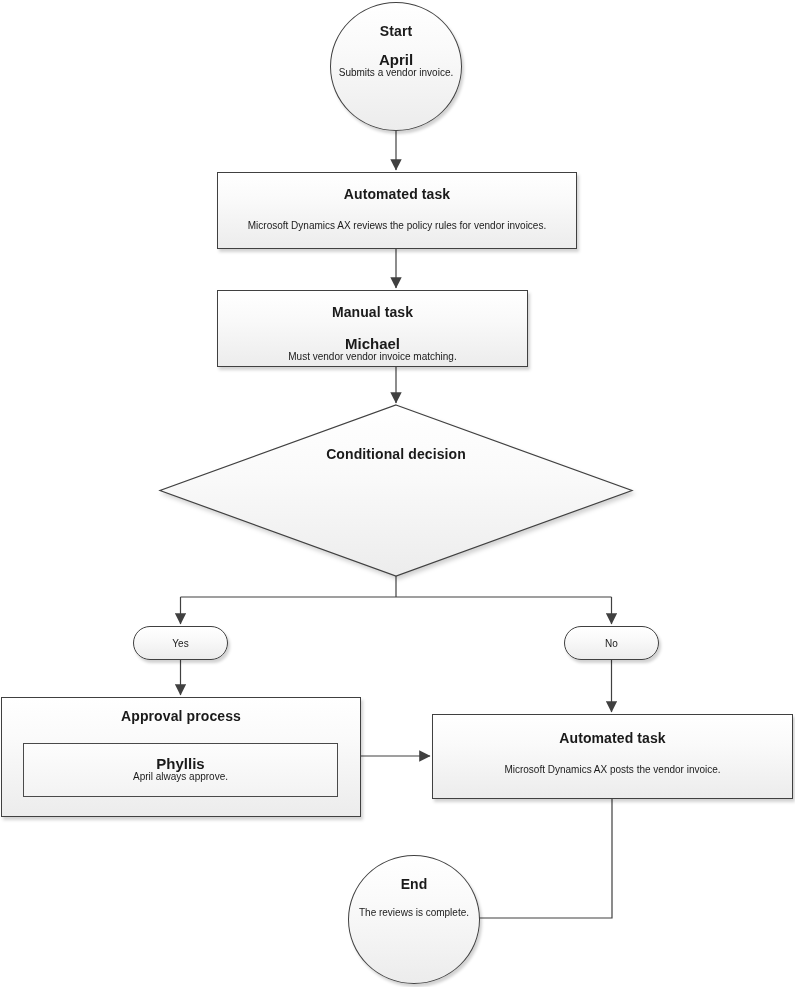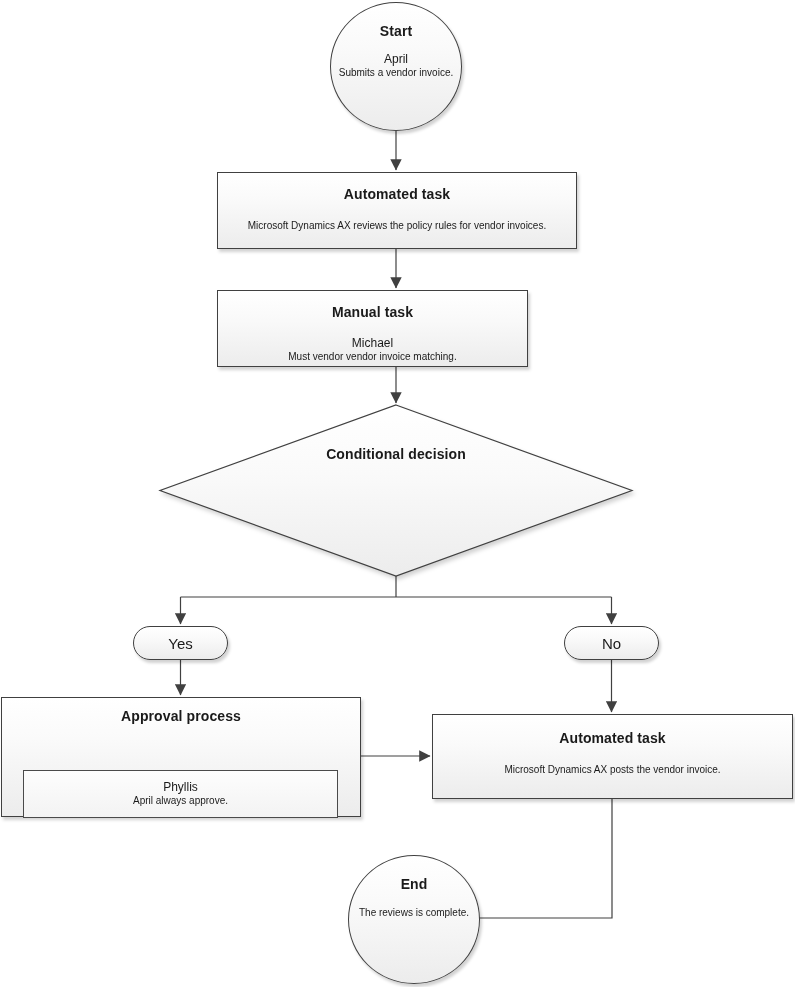--- a/index.html
+++ b/index.html
@@ -42,38 +42,37 @@
   .pill   { border-radius: 17px; justify-content: center; padding-top: 0; }
 
   .shape-title {
     font-size: 14px;
     font-weight: bold;
     line-height: 17px;
     letter-spacing: 0.1px;
   }
   .shape-sub { margin-top: 13px; }
   .rect .shape-sub { margin-top: 16px; }
-  .person { font-size: 12px; font-weight: normal; line-height: 13px; }
+  .person { font-size: 15px; font-weight: bold; line-height: 13px; }
   .desc   { font-size: 10px; line-height: 13px; }
-  .pill-label { font-size: 15px; }
+  .pill-label { font-size: 10px; }
 
   .inner-box {
     position: absolute;
     left: 21px;
     top: 45px;
     width: 315px;
-    height: 48px;
+    height: 54px;
     border: 1px solid #4a4a4a;
     background: linear-gradient(180deg, #fdfdfd 0%, #f3f3f3 100%);
     display: flex;
     flex-direction: column;
     justify-content: center;
     align-items: center;
     text-align: center;
-    margin-top: 27px;
   }
 
   .diamond-text {
     position: absolute;
     left: 161px;
     top: 446px;
     width: 470px;
     text-align: center;
     pointer-events: none;
   }

